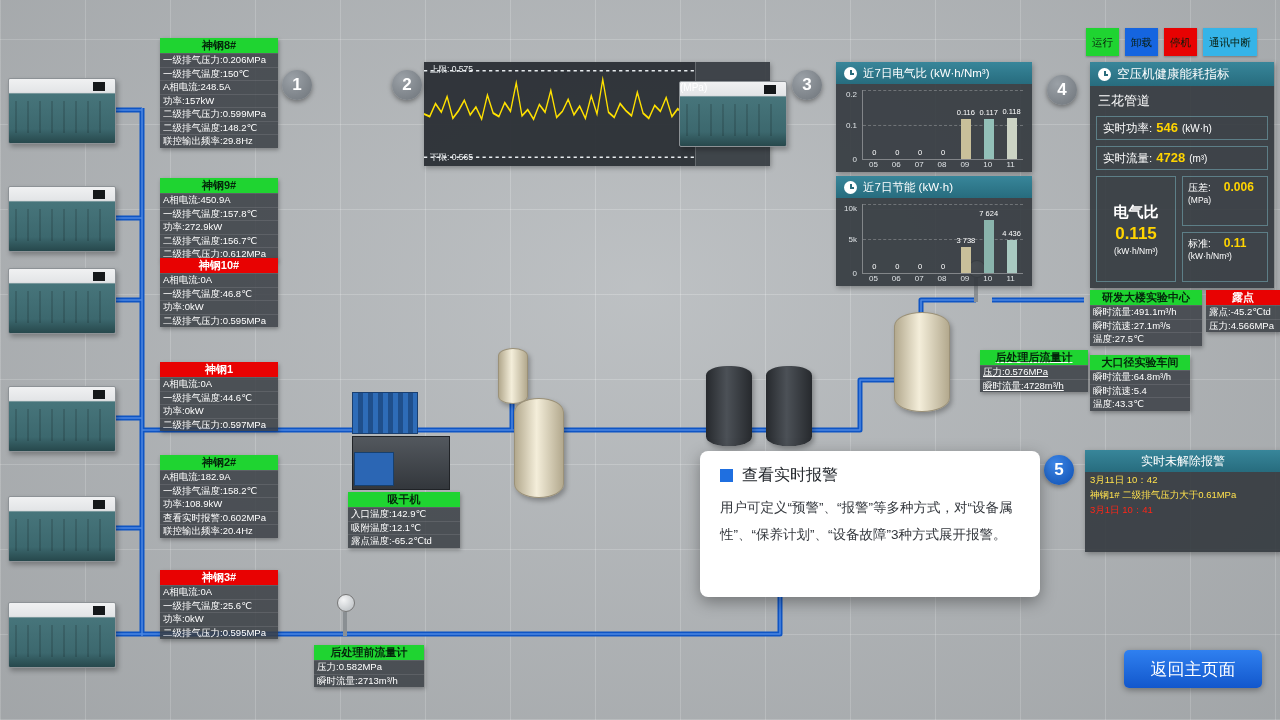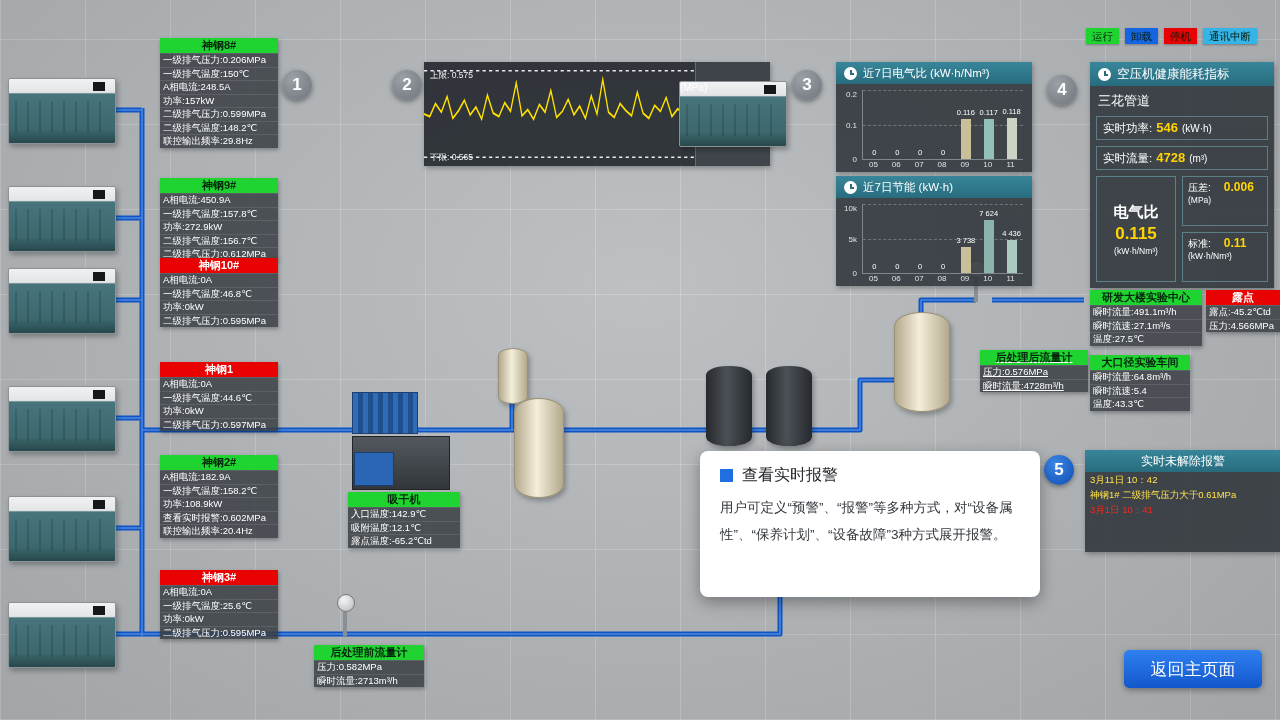--- a/index.html
+++ b/index.html
@@ -51,21 +51,21 @@
   #pressure-panel .pc-header{height:26px;flex:0 0 26px;}
   #pressure-panel .pc-title{flex:1;display:flex;align-items:center;justify-content:center;font-size:13px;gap:4px;}
   #pressure-panel .pc-vhead{width:74px;align-self:stretch;display:flex;align-items:center;justify-content:center;font-size:12.5px;border-left:1px solid rgba(255,255,255,0.3);}
   #pressure-panel .pc-body{flex:1;display:flex;}
   .pc-plot{flex:1;position:relative;background:rgba(38,42,48,0.55);}
   .pc-plot svg{position:absolute;left:0;top:0;width:100%;height:100%;}
   .pc-value{width:74px;border-left:1px solid rgba(255,255,255,0.2);display:flex;flex-direction:column;align-items:center;justify-content:center;gap:3px;}
   .pc-value .val{color:#ffd400;font-size:17px;font-weight:bold;}
   .pc-value .unit{font-size:10px;color:#fff;}
   .limit{position:absolute;left:6px;font-size:8.5px;color:#eef1f3;z-index:2;}
-  .limit.up{top:8px;} .limit.down{bottom:2px;}
+  .limit.up{top:2px;} .limit.down{bottom:2px;}
   .bar-panel{width:196px;height:110px;display:flex;flex-direction:column;}
   .bar-panel .bc-header{height:22px;flex:0 0 22px;font-size:11.5px;}
   .bc-body{flex:1;position:relative;padding:6px 6px 13px 26px;}
   .yticks{position:absolute;left:0;top:6px;bottom:13px;width:24px;}
   .ytick{position:absolute;right:3px;font-size:8px;color:#dfe3e6;}
   .bar-plot{position:relative;width:160px;height:100%;border-left:1px solid rgba(255,255,255,0.35);border-bottom:1px solid rgba(255,255,255,0.35);}
   .gridline{position:absolute;left:0;right:0;height:0;border-top:1px dashed rgba(255,255,255,0.25);}
   .bar{position:absolute;width:10px;}
   .bar-label{position:absolute;width:34px;text-align:center;font-size:7.5px;color:#fff;white-space:nowrap;}
   .bar-label.zero{width:8px;}
@@ -86,21 +86,21 @@
   .hp-ratio .ru{font-size:8.5px;}
   .hp-right{flex:1;display:flex;flex-direction:column;gap:6px;}
   .hp-cell{flex:1;border:1px solid rgba(130,200,210,0.45);padding:3px 5px;font-size:10px;}
   .hp-cell .val{color:#ffd400;font-weight:bold;font-size:12px;margin-left:3px;padding-left:10px;}
   .hp-cell .un{font-size:8.5px;}
   
   .marker{position:absolute;z-index:4;width:30px;height:30px;border-radius:50%;display:flex;align-items:center;justify-content:center;color:#fff;font-size:17px;font-weight:bold;background:radial-gradient(circle at 35% 30%,#9ba1a7,#6e747a);box-shadow:0 2px 5px rgba(0,0,0,0.4);cursor:pointer;}
   .marker.blue{background:radial-gradient(circle at 35% 30%,#3c86e8,#0e4fb0);}
   
   #legend{position:absolute;z-index:4;left:1086px;top:28px;display:flex;gap:6px;}
-  .legend-btn{font-size:10.5px;line-height:16px;padding:0 6px;color:#091d0c;cursor:pointer;box-shadow:0 1px 2px rgba(0,0,0,0.3);white-space:nowrap;}
+  .legend-btn{font-size:10.5px;line-height:16px;padding:6px 6px;color:#091d0c;cursor:pointer;box-shadow:0 1px 2px rgba(0,0,0,0.3);white-space:nowrap;}
   
   #tooltip{position:absolute;z-index:5;left:700px;top:451px;width:340px;height:146px;background:#fff;border-radius:8px;box-shadow:0 5px 16px rgba(0,0,0,0.35);padding:14px 20px;box-sizing:border-box;}
   #tooltip .tt-title{display:flex;align-items:center;gap:9px;font-size:16px;color:#23272c;margin-bottom:8px;}
   .tt-square{width:13px;height:13px;background:#1f6fe0;flex:0 0 13px;}
   #tooltip .tt-body{font-size:13.5px;color:#33373d;line-height:2.0;}
   
   #alarm-panel{position:absolute;z-index:3;left:1085px;top:450px;width:196px;height:102px;background:rgba(47,52,58,0.88);box-shadow:1px 2px 5px rgba(0,0,0,0.3);}
   #alarm-panel .al-header{height:22px;font-size:12px;justify-content:center;}
   .al-body{padding:0 5px;}
   .al-line{font-size:9.5px;line-height:15px;white-space:nowrap;overflow:hidden;}

